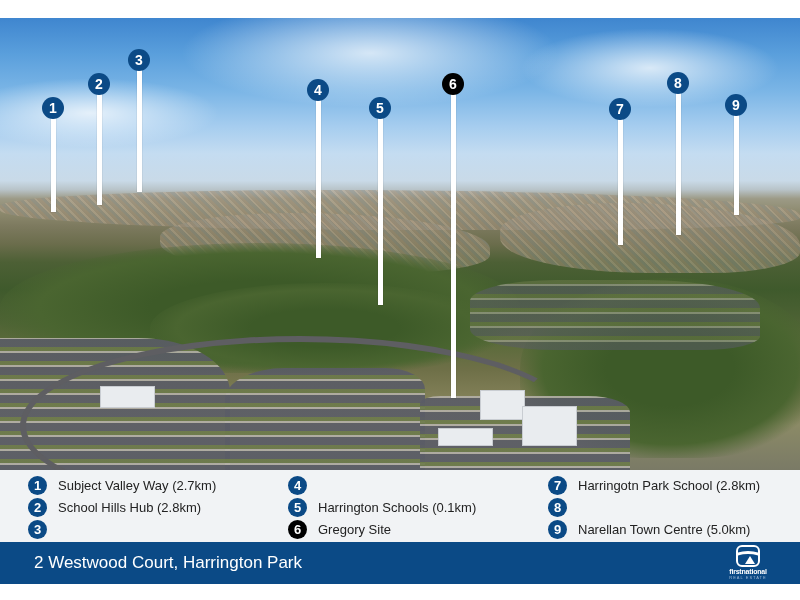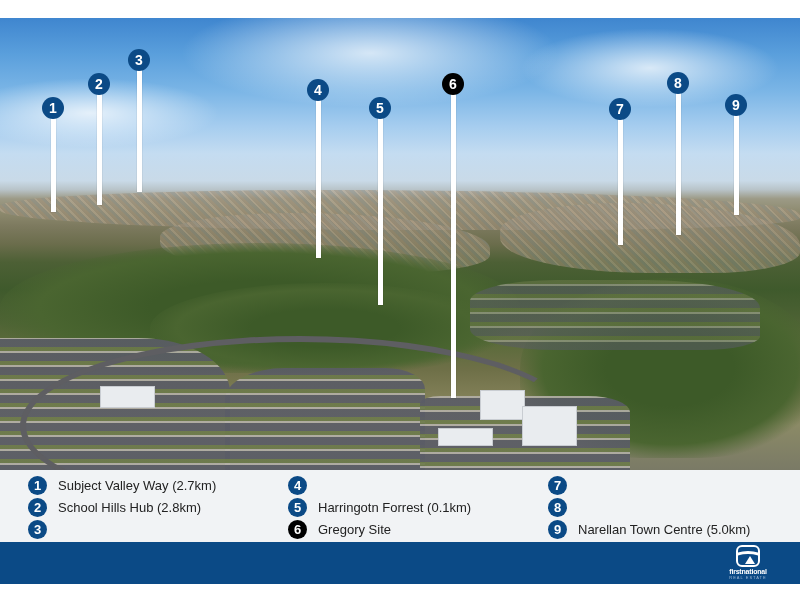--- a/index.html
+++ b/index.html
@@ -174,42 +174,44 @@
     <div class="item">
       <span class="num">3</span>
     </div>
   </div>
   <div class="col" style="left:288px;">
     <div class="item">
       <span class="num">4</span>
     </div>
     <div class="item">
       <span class="num">5</span>
-      <span class="label">Harringotn Forrest (0.1km)</span>
+      <span class="label">Harrington Schools (0.1km)</span>
     </div>
     <div class="item">
       <span class="num subject">6</span>
       <span class="label">Gregory Site</span>
     </div>
   </div>
   <div class="col" style="left:548px;">
     <div class="item">
       <span class="num">7</span>
+      <span class="label">Harringotn Park School (2.8km)</span>
     </div>
     <div class="item">
       <span class="num">8</span>
     </div>
     <div class="item">
       <span class="num">9</span>
       <span class="label">Narellan Town Centre (5.0km)</span>
     </div>
   </div>
 </div>
 
 <div class="footer">
+  <span class="address">2 Westwood Court, Harrington Park</span>
   <div class="logo">
     <div class="mark">
       <div class="swoosh"></div>
       <div class="tri"></div>
     </div>
     <div class="brand">firstnational</div>
     <div class="sub">REAL ESTATE</div>
   </div>
 </div>
 

